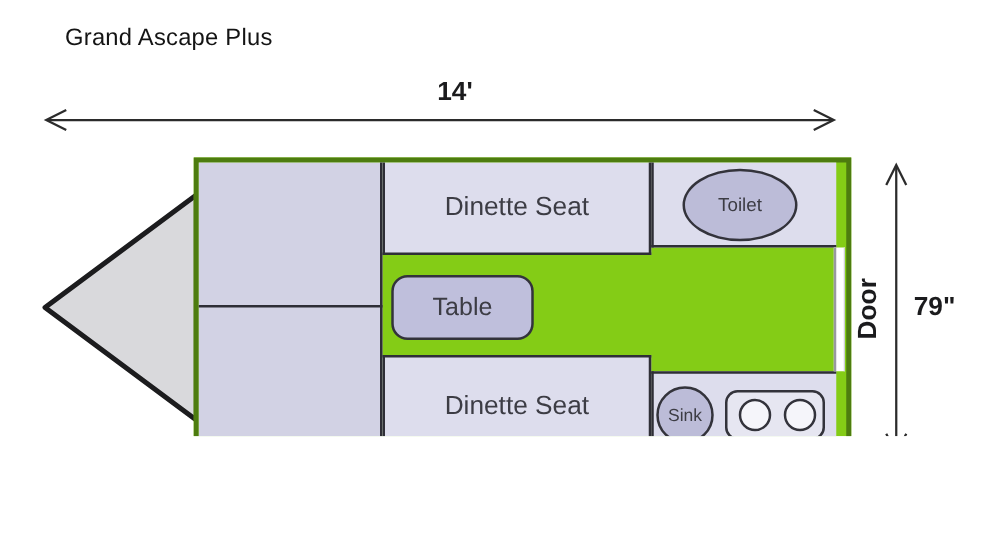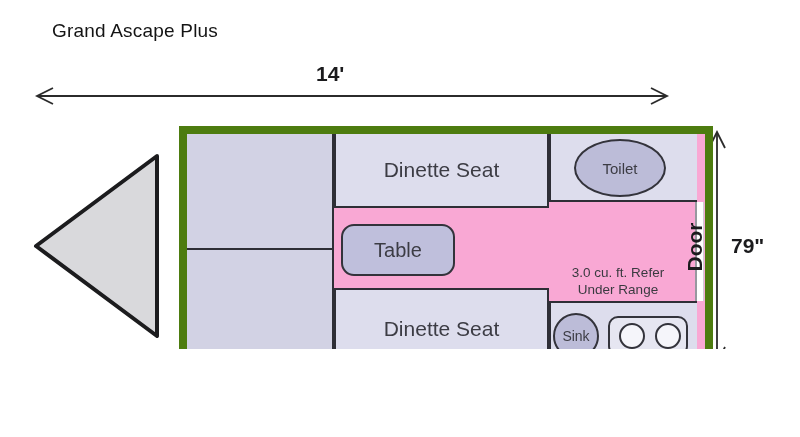--- a/index.html
+++ b/index.html
@@ -4,21 +4,21 @@
 <style>
   html,body{margin:0;padding:0;background:#fff;}
   #canvas{
     position:relative;width:800px;height:349px;background:#ffffff;overflow:hidden;
     font-family:"Liberation Sans","DejaVu Sans",sans-serif;color:#3c3c44;
   }
   .abs{position:absolute;}
   #title{left:52px;top:20px;font-size:19px;color:#141414;letter-spacing:.2px;}
   svg.overlay{position:absolute;left:0;top:0;z-index:1;}
   
-  #plan{left:155px;top:126px;width:518px;height:242px;border:8px solid #4d7c0f;background:#f9a8d4;z-index:2;margin-left:24px;}
+  #plan{left:155px;top:126px;width:518px;height:242px;border:4px solid #4d7c0f;background:#84cc16;z-index:2;}
   #plan .abs{position:absolute;}
   .room{background:#dddded;border:0 solid #2e2e36;box-sizing:border-box;
         display:flex;align-items:center;justify-content:center;font-size:21px;}
   #storage-col{left:0;top:0;width:147px;height:234px;background:#d2d2e4;border-right:2px solid #2e2e36;box-sizing:border-box;}
   #storage-divider{left:0;top:114px;width:147px;height:0;border-top:2px solid #2e2e36;}
   #dinette-top{left:147px;top:0;width:215px;height:74px;border-width:0 2px 2px 2px;}
   #bathroom{left:362px;top:0;width:148px;height:68px;border-width:0 0 2px 2px;}
   #toilet{left:387px;top:5px;width:92px;height:58px;border-radius:50%;background:#bcbcd8;
           border:2px solid #33333b;box-sizing:border-box;display:flex;align-items:center;justify-content:center;font-size:15px;}
   #table{left:154px;top:90px;width:114px;height:52px;border-radius:13px;background:#bfbfdc;
@@ -30,21 +30,21 @@
   #sink{left:366px;top:179px;width:46px;height:46px;border-radius:50%;background:#bcbcd8;border:2px solid #33333b;
         box-sizing:border-box;display:flex;align-items:center;justify-content:center;font-size:14px;}
   #range{left:421px;top:182px;width:80px;height:40px;border-radius:10px;background:#e6e6f1;border:2px solid #33333b;box-sizing:border-box;}
   .burner{top:189px;width:26px;height:26px;border-radius:50%;background:#f5f5fa;border:2px solid #33333b;box-sizing:border-box;}
   #burner-left{left:432px;}
   #burner-right{left:468px;}
   #door-gap{left:508px;top:68px;width:9px;height:99px;background:#ffffff;
             border-left:2px solid #98989f;border-right:1px solid #cfcfd4;box-sizing:border-box;}
   
   .dim{font-weight:bold;color:#1b1b1d;font-size:21px;z-index:3;}
-  #dim-length{left:316px;top:62px;width:64px;text-align:left;}
+  #dim-length{left:332px;top:62px;width:64px;text-align:center;}
   #dim-width{left:308px;top:404px;width:64px;text-align:center;}
   #dim-height{left:731px;top:234px;}
   #door-label{left:645px;top:234px;width:100px;height:26px;line-height:26px;text-align:center;
               font-weight:bold;font-size:21px;color:#1b1b1d;transform:rotate(-90deg);z-index:3;}
 </style>
 </head>
 <body>
 
 <div id="canvas">
 
@@ -83,24 +83,20 @@
 
     <div class="abs room" id="bathroom"></div>
     <div class="abs" id="table">
       <span>Table</span>
     </div>
 
     <div class="abs" id="toilet">
       <span>Toilet</span>
     </div>
 
-    <div class="abs" id="refer-note">
-      <div>3.0 cu. ft. Refer</div>
-      <div>Under Range</div>
-    </div>
 
     <div class="abs room" id="dinette-bottom">
       <span>Dinette Seat</span>
     </div>
 
     <div class="abs" id="kitchen-counter"></div>
     <div class="abs" id="sink">
       <span>Sink</span>
     </div>
     <div class="abs" id="range"></div>

